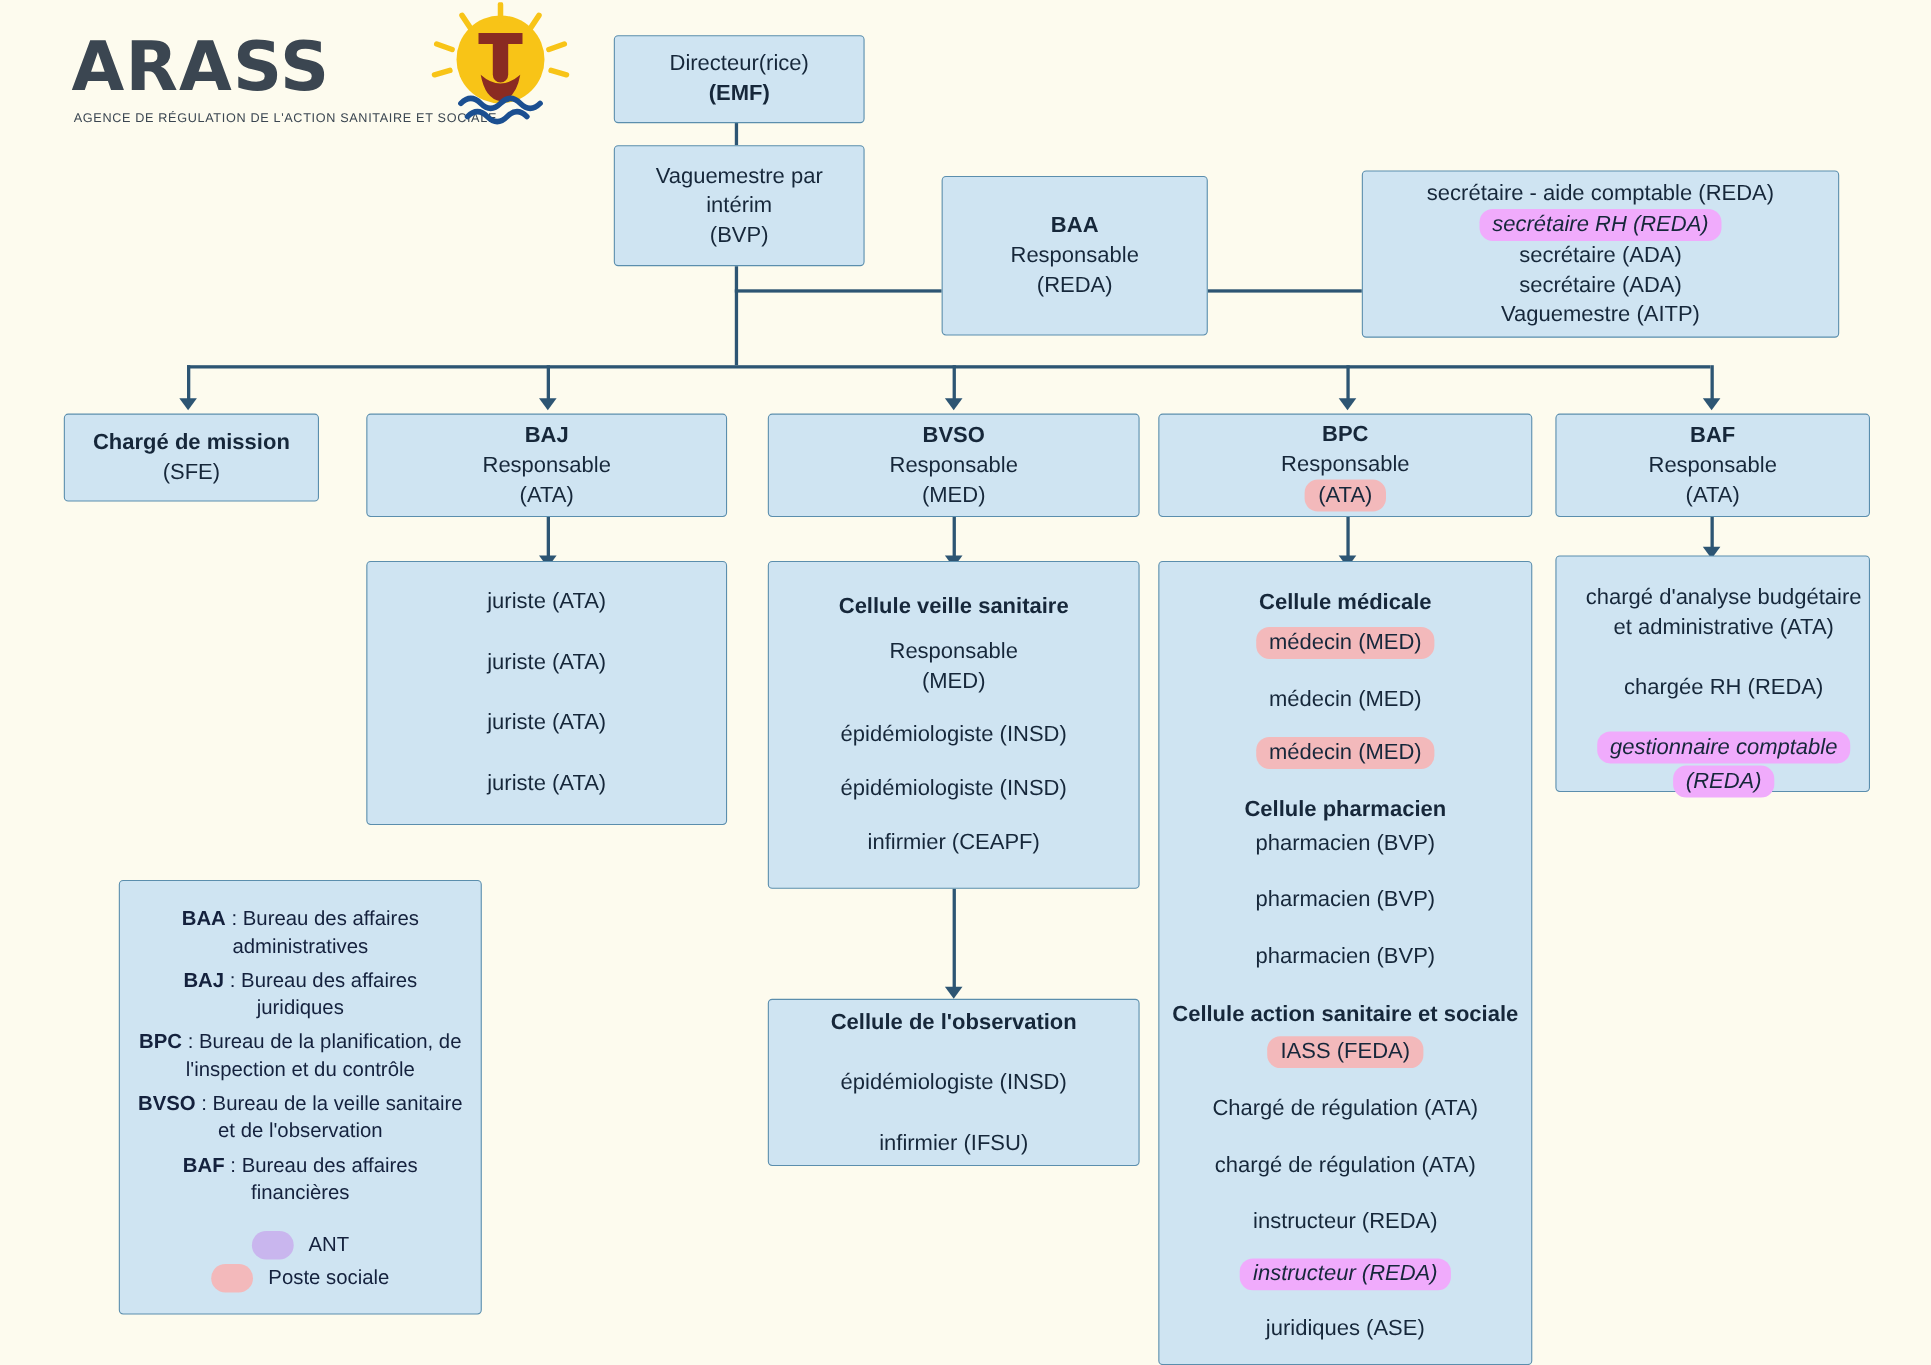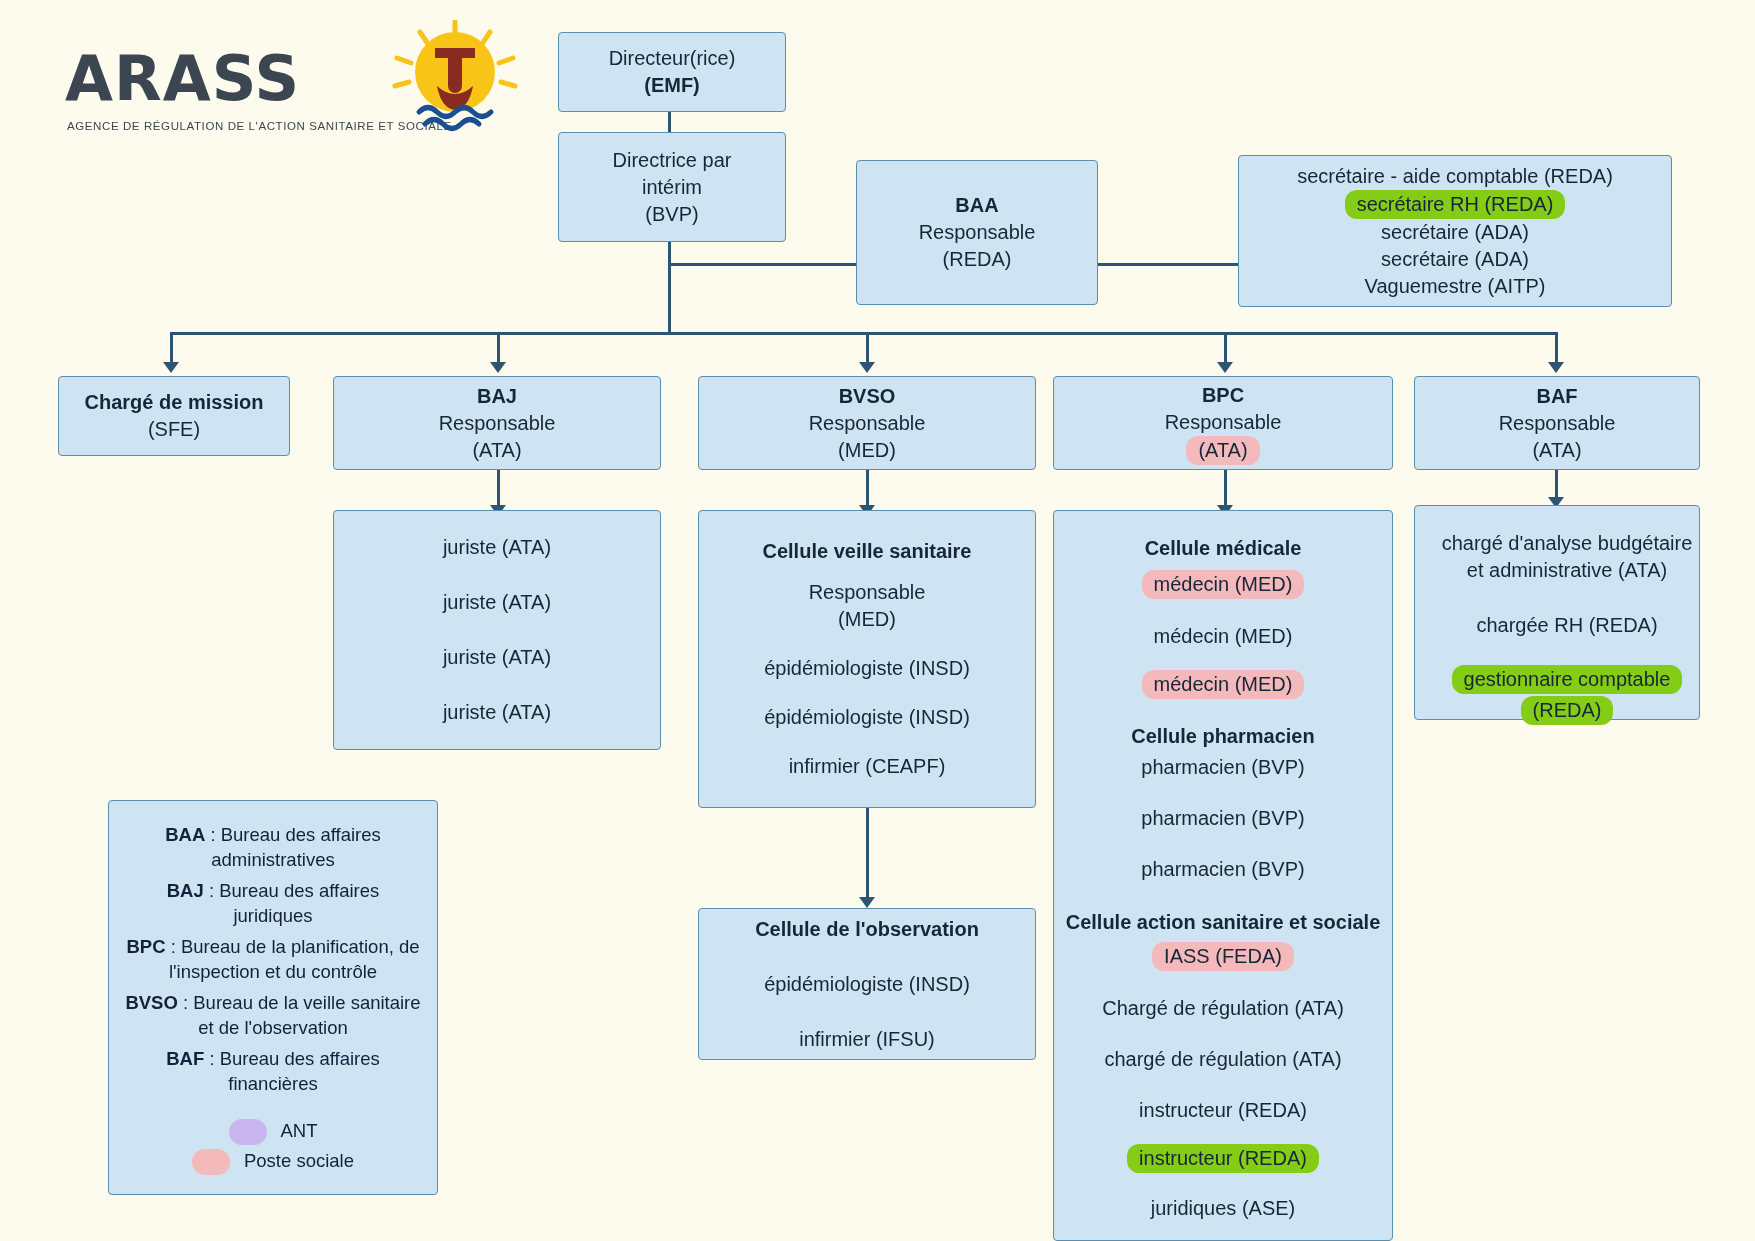--- a/index.html
+++ b/index.html
@@ -37,39 +37,40 @@
   .line.v { width: 2.5px; }
   .arrow {
     position: absolute;
     width: 0; height: 0;
     border-left: 8px solid transparent;
     border-right: 8px solid transparent;
     border-top: 11px solid #2d5573;
   }
   .bold { font-weight: bold; }
   .hl-purple {
-    background: #84cc16;
+    background: #f0abfc;
     border-radius: 12px;
     padding: 1px 12px;
     display: inline-block;
+    font-style: italic;
   }
   .hl-pink {
     background: #f3b9bb;
     border-radius: 12px;
     padding: 1px 12px;
     display: inline-block;
   }
   .row { display: block; margin: 0; }
   .sp { height: 12px; }
 
   
   #logo {
     position: absolute;
     left: 55px;
-    top: 20px;
+    top: 2px;
     width: 470px;
     height: 125px;
   }
   #logo-text {
     position: absolute;
     left: 10px;
     top: 22px;
     font-family: "DejaVu Sans", sans-serif;
     font-weight: bold;
     font-size: 62px;
@@ -191,21 +192,21 @@
 
   <div class="line v" style="left:1555px; top:470px; height:35px;"></div>
   <div class="arrow" style="left:1548px; top:497px;"></div>
 
   <div class="box" style="left:558px; top:32px; width:228px; height:80px;">
     <span class="row">Directeur(rice)</span>
     <span class="row bold">(EMF)</span>
   </div>
 
   <div class="box" style="left:558px; top:132px; width:228px; height:110px;">
-    <span class="row">Directrice par</span>
+    <span class="row">Vaguemestre par</span>
     <span class="row">intérim</span>
     <span class="row">(BVP)</span>
   </div>
 
   <div class="box" style="left:856px; top:160px; width:242px; height:145px;">
     <span class="row bold">BAA</span>
     <span class="row">Responsable</span>
     <span class="row">(REDA)</span>
   </div>
 

